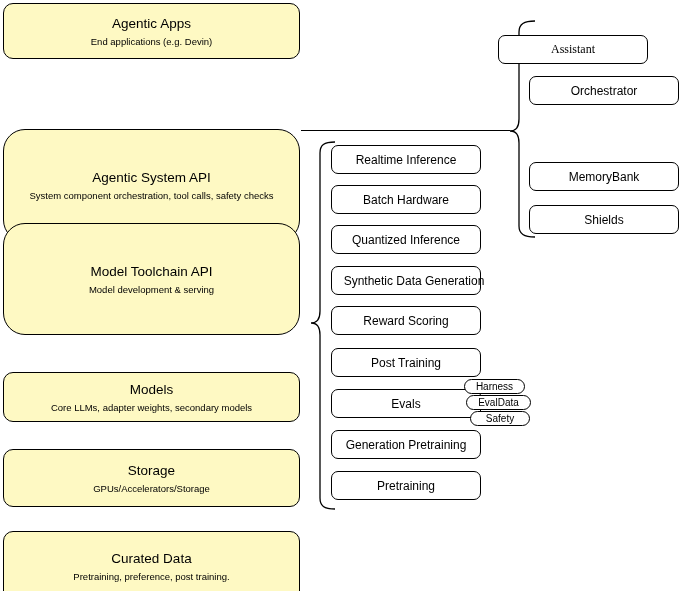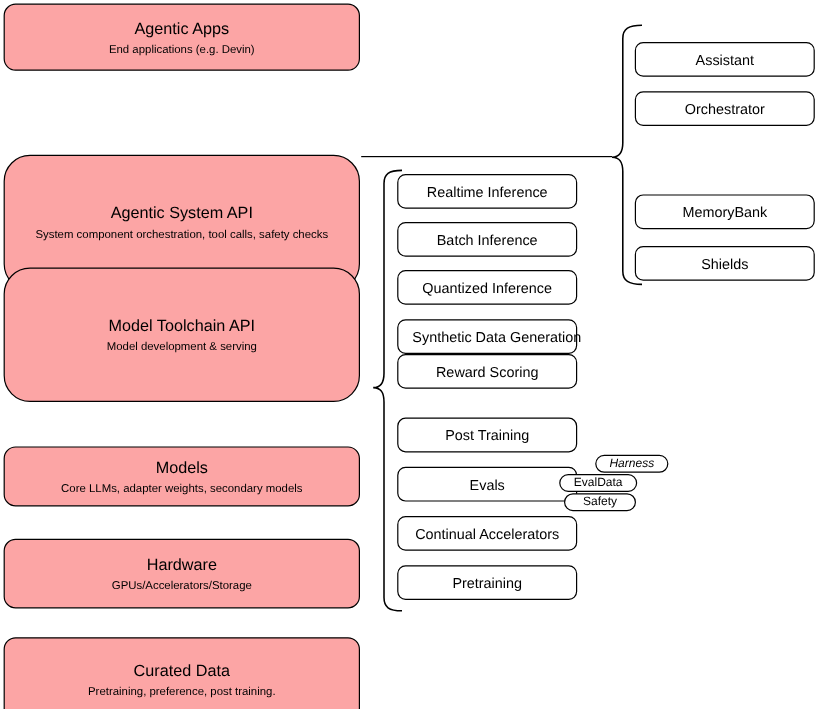--- a/index.html
+++ b/index.html
@@ -2,21 +2,21 @@
 <html><head>
 <meta charset="utf-8">
 <style>
   html,body{margin:0;padding:0;background:#fff;}
   #canvas{
     position:relative;width:682px;height:591px;background:#fff;overflow:hidden;
     font-family:"Liberation Sans", sans-serif;color:#000;
   }
   .box{
     position:absolute;left:3px;width:297px;box-sizing:border-box;
-    border:1.3px solid #000;border-radius:10px;background:#fca5a5;
+    border:1.3px solid #000;border-radius:10px;background:#fef9c3;
     display:flex;flex-direction:column;align-items:center;justify-content:center;
     text-align:center;z-index:1;
   }
   .box.lg{border-radius:22px;}
   .box-title{font-size:13.5px;line-height:17px;}
   .box-subtitle{font-size:9.5px;line-height:13px;margin-top:3px;}
   .node{
     position:absolute;width:150px;height:29px;box-sizing:border-box;
     border:1.3px solid #000;border-radius:7px;background:#fff;
     display:flex;align-items:center;justify-content:center;
@@ -54,51 +54,51 @@
     <div class="box-title">Model Toolchain API</div>
     <div class="box-subtitle">Model development &amp; serving</div>
   </div>
 
   <div class="box" style="top:372px;height:50px;">
     <div class="box-title">Models</div>
     <div class="box-subtitle">Core LLMs, adapter weights, secondary models</div>
   </div>
 
   <div class="box" style="top:449px;height:58px;">
-    <div class="box-title">Hardware</div>
+    <div class="box-title">Storage</div>
     <div class="box-subtitle">GPUs/Accelerators/Storage</div>
   </div>
 
   <div class="box" style="top:531px;height:71px;">
     <div class="box-title">Curated Data</div>
     <div class="box-subtitle">Pretraining, preference, post training.</div>
   </div>
 
   <div class="connector"></div>
 
   <svg class="brace" style="left:306px;top:137px;" width="32" height="377" viewBox="0 0 32 377">
     <path d="M29,5 C18,5 14,8 14,16 L14,174 C14,181 12,186 5,186 C12,186 14,191 14,198 L14,361 C14,369 18,372 29,372"></path>
   </svg>
 
   <svg class="brace" style="left:505px;top:16px;" width="35" height="226" viewBox="0 0 35 226">
     <path d="M30,5 C19,5 14,8 14,16 L14,103 C14,110 12,115 5,115 C12,115 14,120 14,127 L14,210 C14,218 19,221 30,221"></path>
   </svg>
 
   <div class="node" style="left:331px;top:145px;">Realtime Inference</div>
-  <div class="node" style="left:331px;top:185px;">Batch Inference</div>
+  <div class="node" style="left:331px;top:185px;">Batch Hardware</div>
   <div class="node" style="left:331px;top:225px;">Quantized Inference</div>
   <div class="node" style="left:331px;top:266px;padding-left:16px;">Synthetic Data Generation</div>
-  <div class="node" style="left:331px;top:295px;">Reward Scoring</div>
+  <div class="node" style="left:331px;top:306px;">Reward Scoring</div>
   <div class="node" style="left:331px;top:348px;">Post Training</div>
   <div class="node" style="left:331px;top:389px;">Evals</div>
-  <div class="node" style="left:331px;top:430px;">Continual Accelerators</div>
+  <div class="node" style="left:331px;top:430px;">Generation Pretraining</div>
   <div class="node" style="left:331px;top:471px;">Pretraining</div>
 
-  <div class="pill" style="left:496px;top:379px;width:61px;font-style:italic;">Harness</div>
+  <div class="pill" style="left:464px;top:379px;width:61px;">Harness</div>
   <div class="pill" style="left:466px;top:395px;width:65px;">EvalData</div>
   <div class="pill" style="left:470px;top:411px;width:60px;">Safety</div>
 
-  <div class="node" style="left:529px;top:35px;">Assistant</div>
+  <div class="node" style="left:498px;top:35px;font-family:Liberation Serif, serif;">Assistant</div>
   <div class="node" style="left:529px;top:76px;">Orchestrator</div>
   <div class="node" style="left:529px;top:162px;">MemoryBank</div>
   <div class="node" style="left:529px;top:205px;">Shields</div>
 
 </div>
 
 </body></html>

